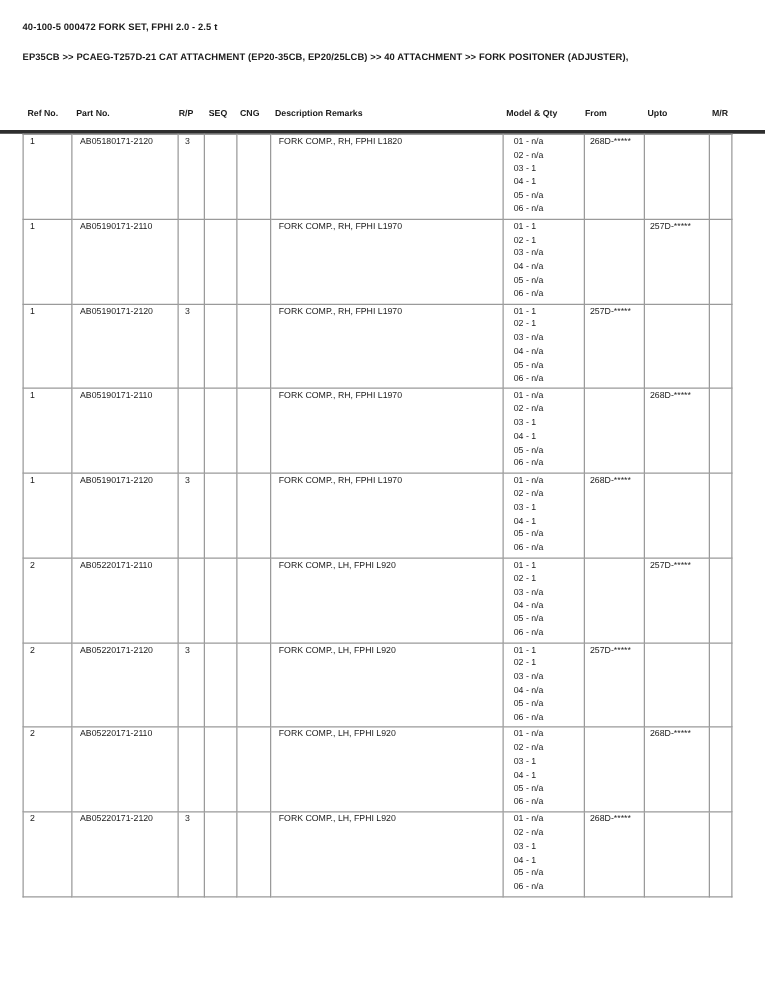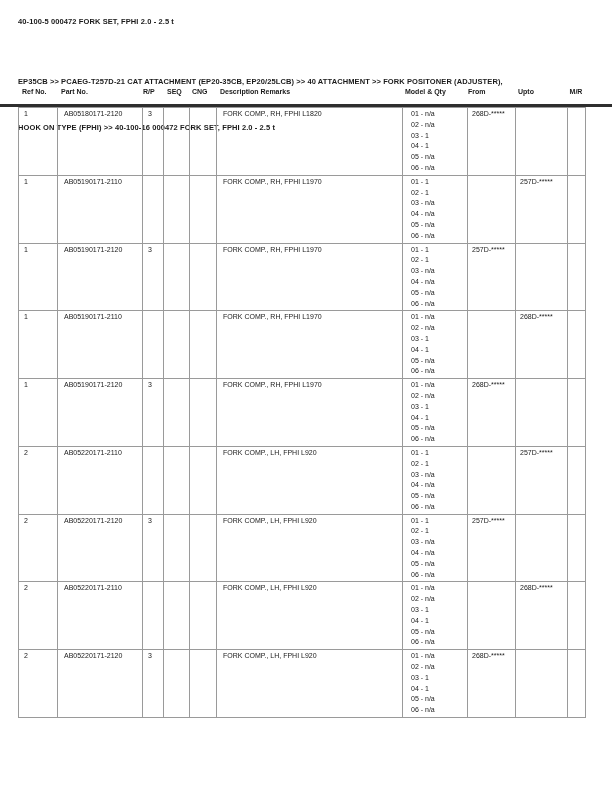--- a/index.html
+++ b/index.html
@@ -26,21 +26,21 @@
   }
   .breadcrumb {
     position: absolute;
     left: 18px;
     top: 41px;
     font-size: 7.5px;
     font-weight: bold;
     line-height: 9.6px;
     letter-spacing: 0.1px;
   }
-  .breadcrumb div { white-space: nowrap; margin-top: 36px; }
+  .breadcrumb div { white-space: nowrap; }
 
   .col-headers {
     position: absolute;
     top: 88px;
     left: 0;
     width: 612px;
     height: 12px;
     font-size: 7px;
     font-weight: bold;
   }
@@ -92,21 +92,20 @@
   table.parts td.c-part  { padding-left: 6px; }
   table.parts td.c-desc  { padding-left: 6px; }
 </style>
 </head>
 <body>
 
 <div class="doc-title">40-100-5 000472 FORK SET, FPHI 2.0 - 2.5 t</div>
 
 <div class="breadcrumb">
   <div>EP35CB &gt;&gt; PCAEG-T257D-21 CAT ATTACHMENT (EP20-35CB, EP20/25LCB) &gt;&gt; 40 ATTACHMENT &gt;&gt; FORK POSITONER (ADJUSTER),</div>
-  <div>HOOK ON TYPE (FPHI) &gt;&gt; 40-100-16 000472 FORK SET, FPHI 2.0 - 2.5 t</div>
 </div>
 
 <div class="col-headers">
   <span class="h-ref">Ref No.</span>
   <span class="h-part">Part No.</span>
   <span class="h-rp">R/P</span>
   <span class="h-seq">SEQ</span>
   <span class="h-cng">CNG</span>
   <span class="h-desc">Description Remarks</span>
   <span class="h-model">Model &amp; Qty</span>

